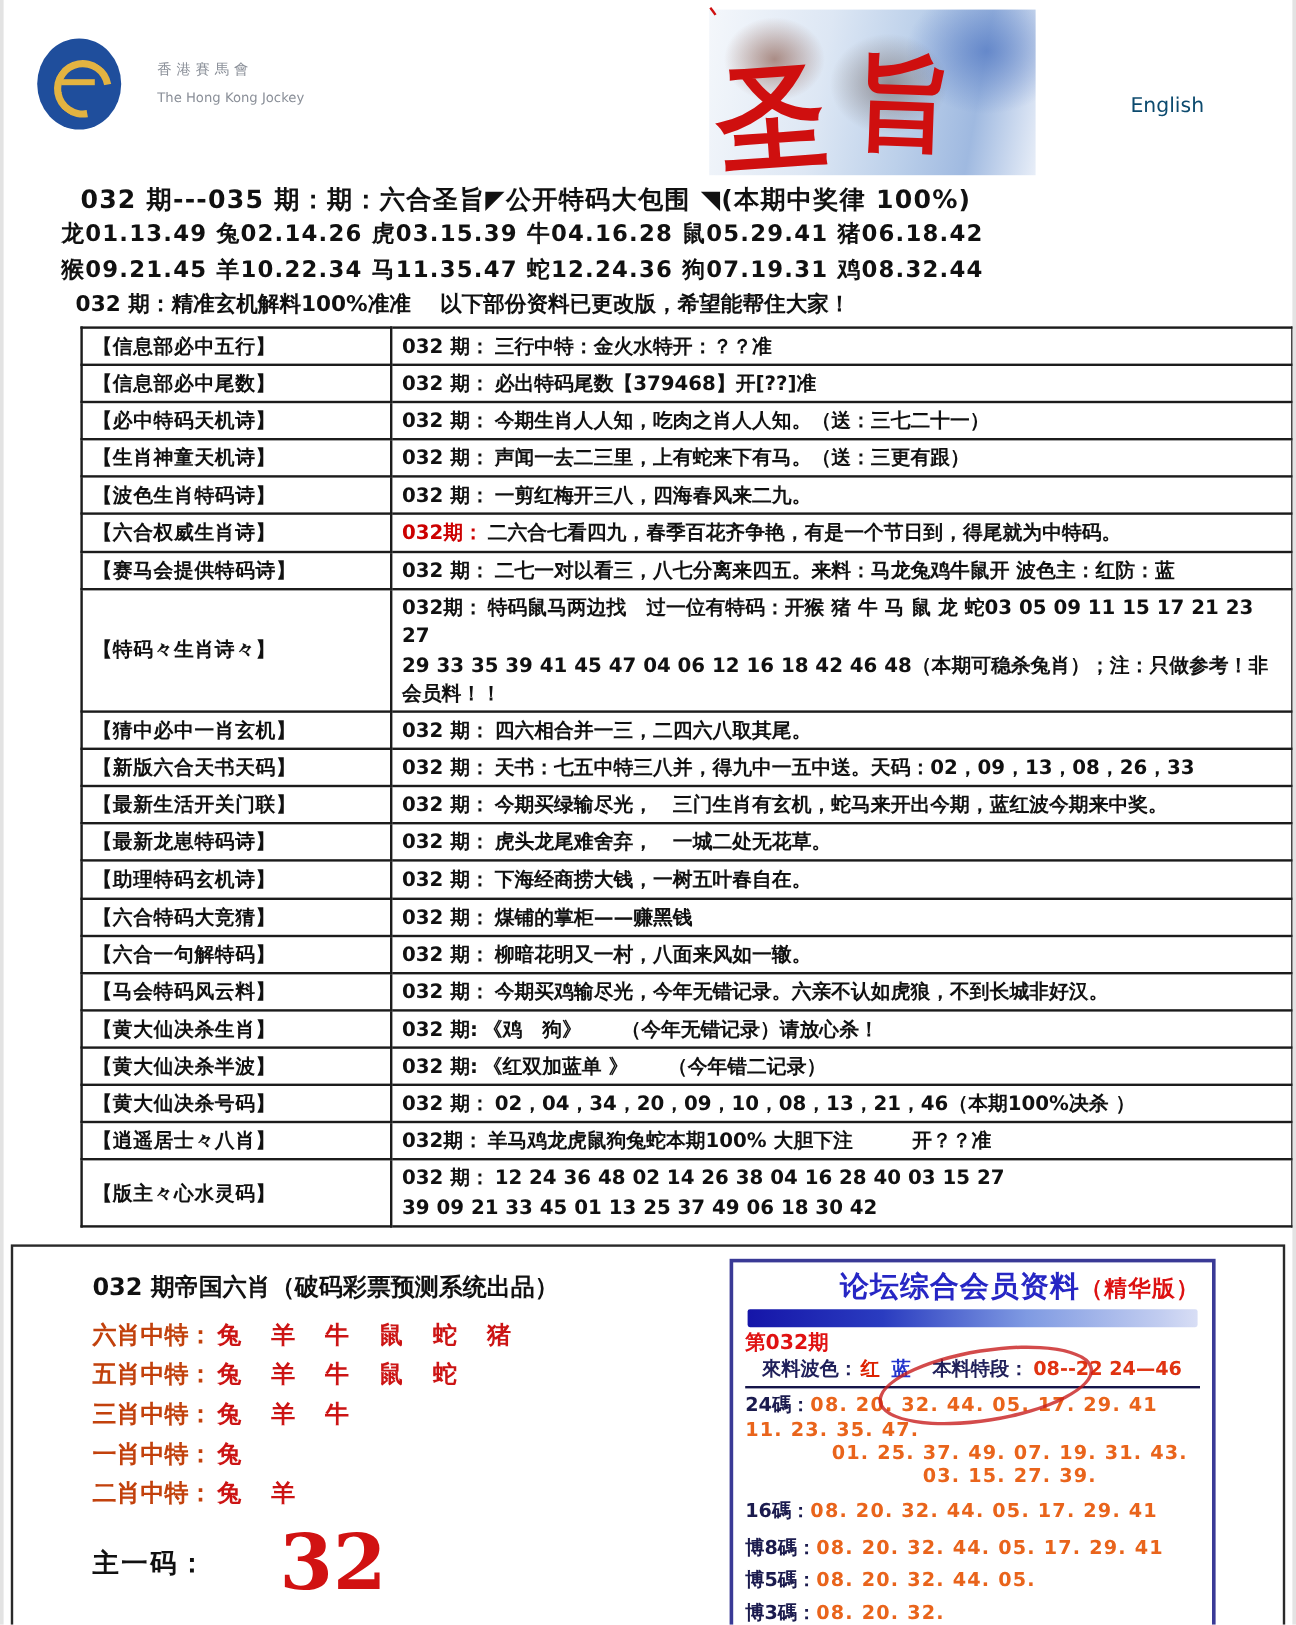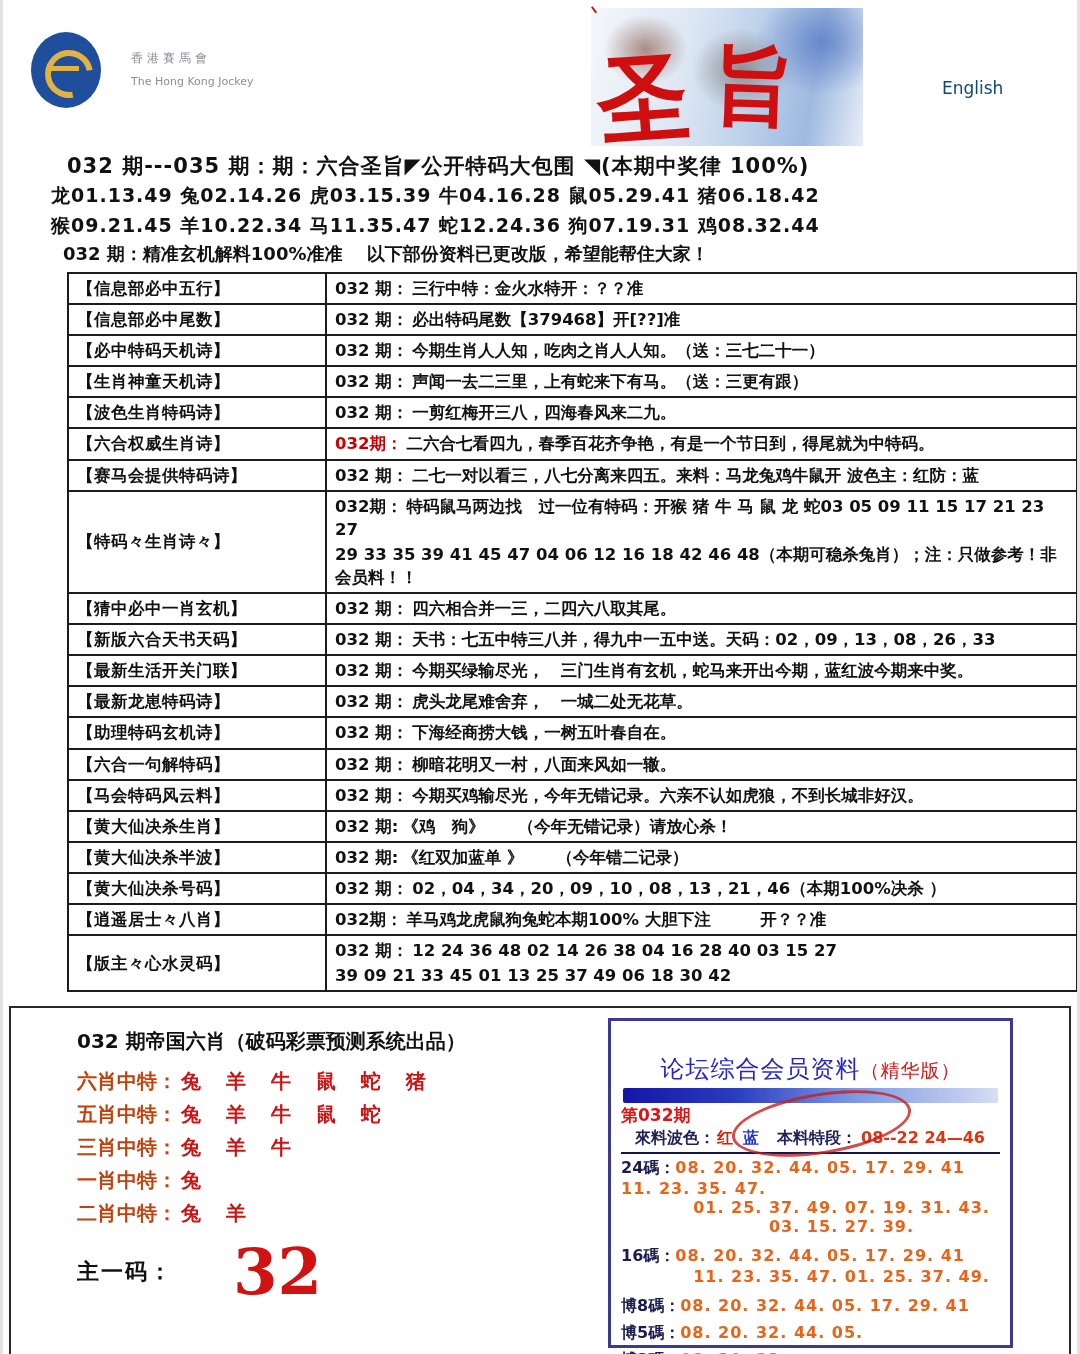--- a/index.html
+++ b/index.html
@@ -51,21 +51,21 @@
   .zl-lbl{color:#c2410c;}
   .zl-val{color:#cc1414;letter-spacing:9px;margin-left:4px;}
   .main-code{display:flex;align-items:center;margin-top:12px;}
   .mc-lbl{font-size:22px;font-weight:bold;letter-spacing:2px;}
   .mc-val{font-size:64px;line-height:60px;font-weight:bold;color:#d11212;
           font-family:"DejaVu Serif",serif;margin-left:60px;}
 
   
   .member-box{flex:0 0 405px;margin:10px 56px 12px 0;border:3px solid #3a3a96;position:relative;
               padding:4px 10px 0 10px;box-sizing:border-box;}
-  .mb-title{text-align:center;font-size:24px;font-weight:normal;color:#2626c4;letter-spacing:1px;margin-top:28px;}
+  .mb-title{text-align:right;font-size:24px;font-weight:bold;color:#2626c4;letter-spacing:1px;}
   .mb-title .suffix{color:#dd1111;font-size:19px;}
   .mb-bar{height:15px;margin:3px 2px 1px 2px;border-radius:2px;
           background:linear-gradient(90deg,#1515a8 0%,#2a3cc0 30%,#7f9ae2 62%,#c2cdf0 92%,#d8def5 100%);}
   .mb-issue{color:#e01212;font-size:17px;font-weight:bold;margin-right:2px;}
   .mb-meta{font-size:16px;font-weight:bold;color:#20205a;margin:1px 0 3px 14px;}
   .mb-meta .v-red{color:#dd2200;margin:0 10px 0 2px;}
   .mb-meta .v-blue{color:#2233cc;margin-right:18px;}
   .mb-meta .v-range{color:#e03311;margin-left:4px;}
   .mb-divider{border-top:2px solid #15154a;margin:2px 0 4px 0;}
   .code-row{margin:2px 0 6px 0;}
@@ -204,20 +204,27 @@
     </tr>
 
     <tr>
       <td class="c-lbl">【助理特码玄机诗】</td>
       <td class="c-val">
         <div class="l1"><span class="pfx">032 期：</span><span class="txt">下海经商捞大钱，一树五叶春自在。</span></div>
 
       </td>
     </tr>
 
+    <tr>
+      <td class="c-lbl">【六合特码大竞猜】</td>
+      <td class="c-val">
+        <div class="l1"><span class="pfx">032 期：</span><span class="txt">煤铺的掌柜——赚黑钱</span></div>
+
+      </td>
+    </tr>
 
     <tr>
       <td class="c-lbl">【六合一句解特码】</td>
       <td class="c-val">
         <div class="l1"><span class="pfx">032 期：</span><span class="txt">柳暗花明又一村，八面来风如一辙。</span></div>
 
       </td>
     </tr>
 
     <tr>
@@ -314,21 +321,20 @@
       </div>
       <div class="mb-divider"></div>
       <div id="code-mount">
       <div class="code-row gap">
         <div class="cl1"><span class="code-lbl">24碼：</span><span class="code-num">08. 20. 32. 44. 05. 17. 29. 41  11. 23. 35. 47.</span></div>
         <div class="code-cont">01. 25. 37. 49. 07. 19. 31. 43. 03. 15. 27. 39.</div>
       </div>
 
       <div class="code-row gap">
         <div class="cl1"><span class="code-lbl">16碼：</span><span class="code-num">08. 20. 32. 44. 05. 17. 29. 41</span></div>
-        <div class="code-cont">11. 23. 35. 47. 01. 25. 37. 49.</div>
       </div>
 
       <div class="code-row">
         <div class="cl1"><span class="code-lbl">博8碼：</span><span class="code-num">08. 20. 32. 44. 05. 17. 29. 41</span></div>
 
       </div>
 
       <div class="code-row">
         <div class="cl1"><span class="code-lbl">博5碼：</span><span class="code-num">08. 20. 32. 44. 05.</span></div>
 

